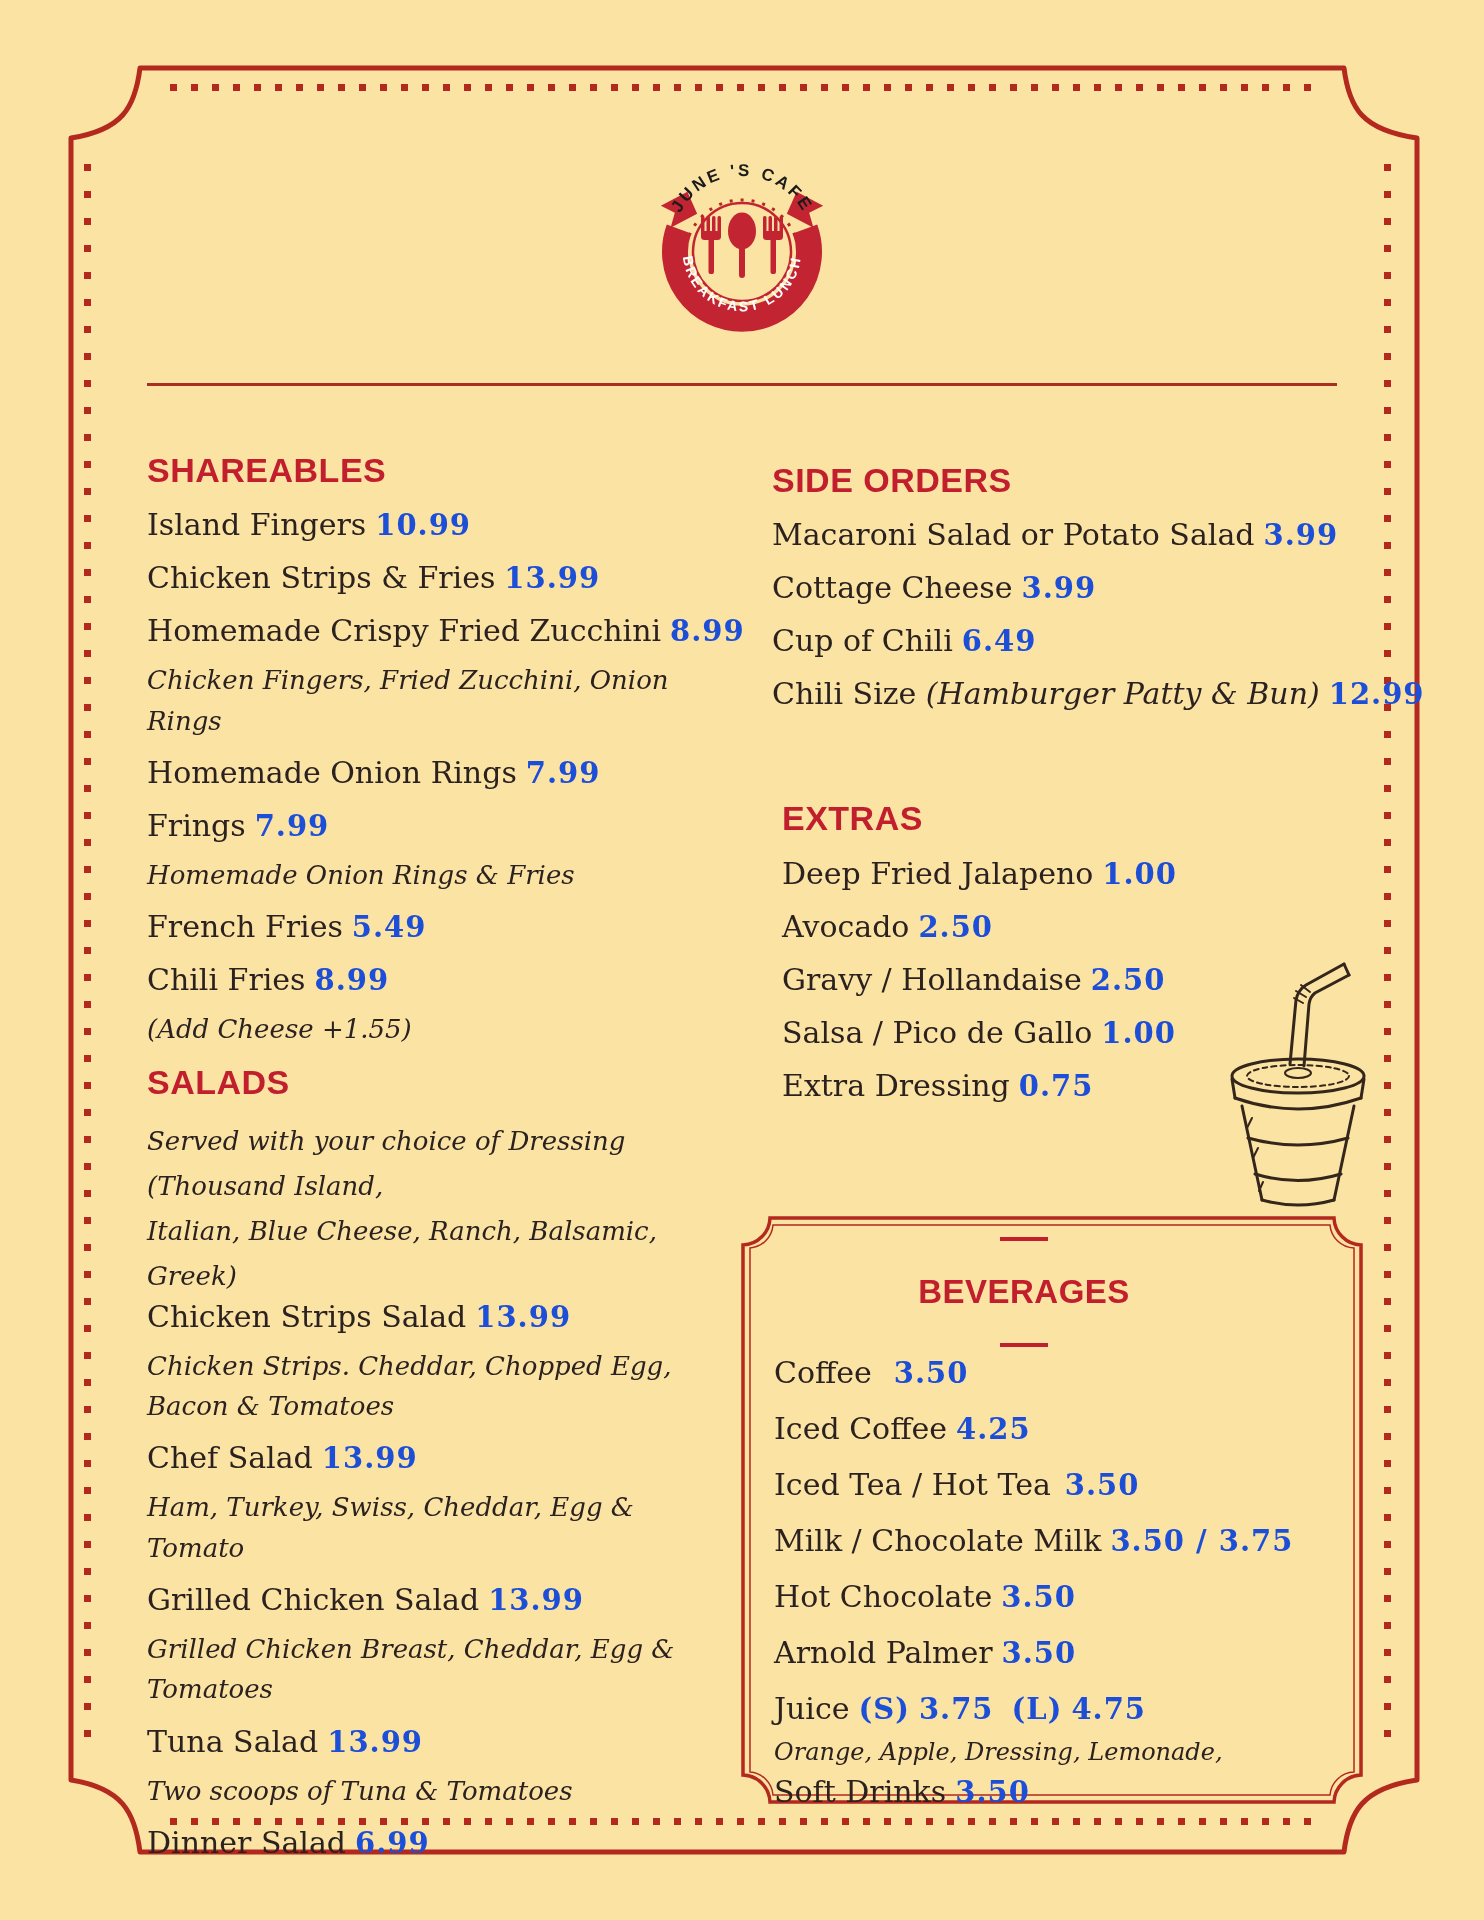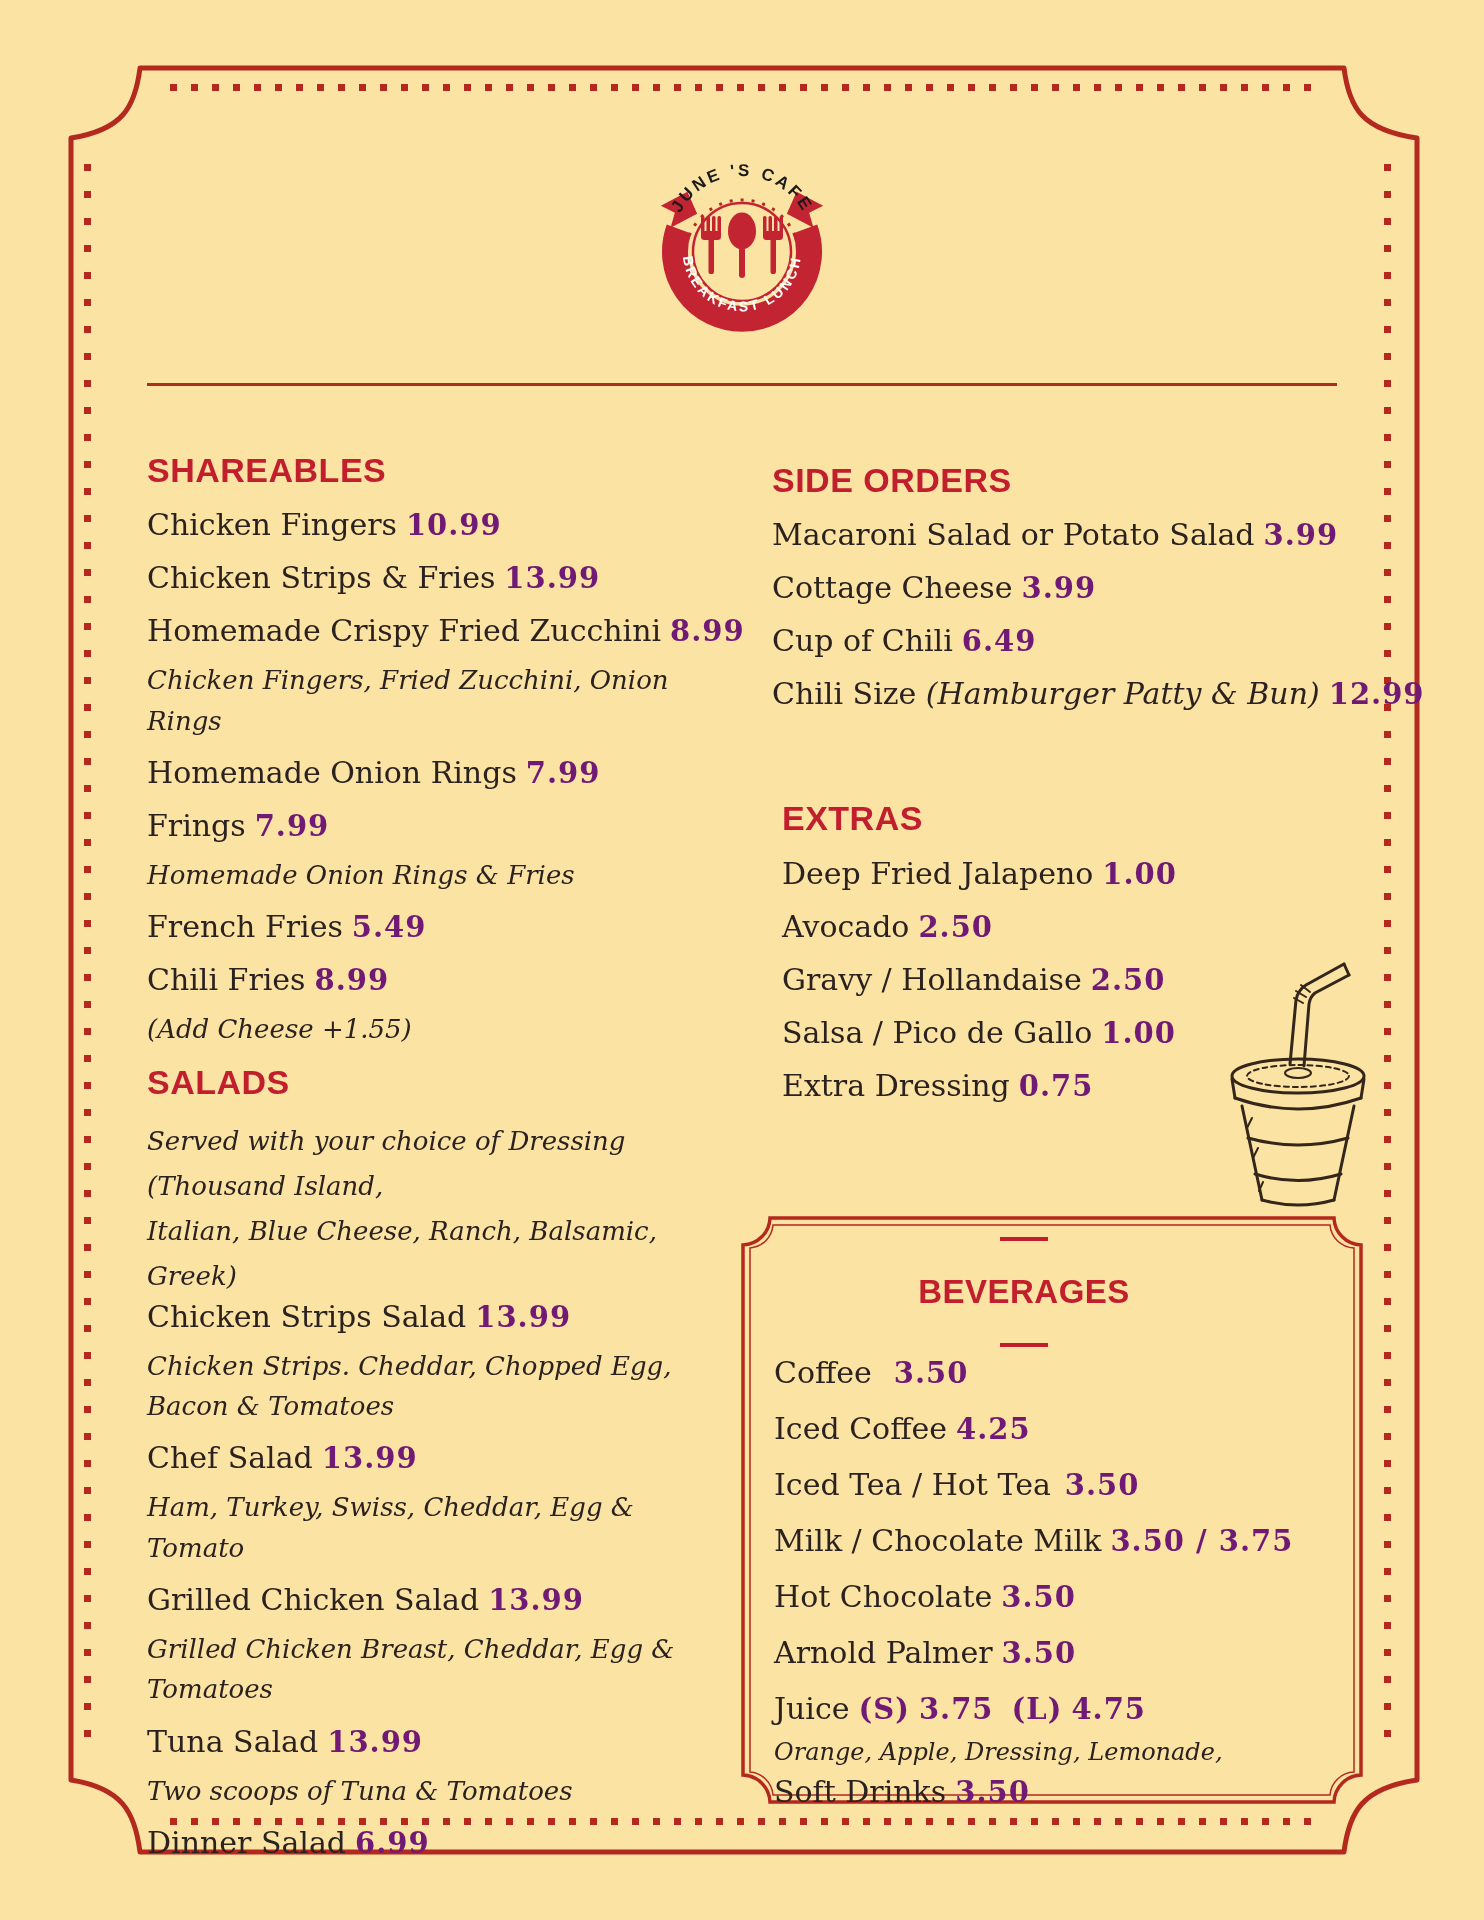--- a/index.html
+++ b/index.html
@@ -20,21 +20,21 @@
 
   .col{position:absolute;}
   .col-left{left:147px;top:452px;width:545px;}
   .col-right{left:772px;top:462px;width:600px;}
 
   h2.sec{font-family:"Liberation Sans",sans-serif;font-weight:bold;font-size:34px;color:#C21F2E;letter-spacing:0.5px;margin:0 0 18px 0;line-height:1.1;}
   .sec-salads{margin-top:30px;}
   .row{font-size:30px;line-height:1.2;margin-bottom:17px;white-space:nowrap;}
   .nm{color:#2B2220;}
   .it{font-style:italic;}
-  .pr{color:#701a75;font-weight:bold;font-size:29px;margin-left:9px;letter-spacing:1px;}
+  .pr{color:#1d4ed8;font-weight:bold;font-size:29px;margin-left:9px;letter-spacing:1px;}
   .desc{font-style:italic;font-size:26px;line-height:1.55;margin:-6px 0 14px 0;color:#2B2220;}
   .note-line{font-style:italic;font-size:26px;line-height:1.73;}
   .note-gap{}
   .extras-block{margin-top:88px;margin-left:10px;}
 
   
   .bev{position:absolute;left:740px;top:1215px;width:624px;height:590px;}
   .bev-frame{position:absolute;left:0;top:0;}
   .bev-inner{position:absolute;left:34px;top:14px;width:500px;}
   .title-row{display:flex;align-items:center;justify-content:center;gap:33px;margin:8px 0 8px 0;flex-direction:column;}
@@ -99,21 +99,21 @@
     <text font-family="Liberation Sans, sans-serif" font-size="14" font-weight="bold" fill="#FFFFFF" letter-spacing="2.5">
       <textPath href="#arcBottom" startOffset="50%" text-anchor="middle">BREAKFAST LUNCH</textPath>
     </text>
   </svg>
 
   <div class="rule"></div>
 
   <div class="col col-left">
     <h2 class="sec">SHAREABLES</h2>
 
-    <div class="row"><span class="nm">Chicken Fingers</span><span class="pr">10.99</span></div>
+    <div class="row"><span class="nm">Island Fingers</span><span class="pr">10.99</span></div>
     <div class="row"><span class="nm">Chicken Strips &amp; Fries</span><span class="pr">13.99</span></div>
     <div class="row"><span class="nm">Homemade Crispy Fried Zucchini</span><span class="pr">8.99</span></div>
     <div class="desc">Chicken Fingers, Fried Zucchini, Onion Rings</div>
     <div class="row"><span class="nm">Homemade Onion Rings</span><span class="pr">7.99</span></div>
     <div class="row"><span class="nm">Frings</span><span class="pr">7.99</span></div>
     <div class="desc">Homemade Onion Rings &amp; Fries</div>
     <div class="row"><span class="nm">French Fries</span><span class="pr">5.49</span></div>
     <div class="row"><span class="nm">Chili Fries</span><span class="pr">8.99</span></div>
     <div class="desc">(Add Cheese +1.55)</div>
 

